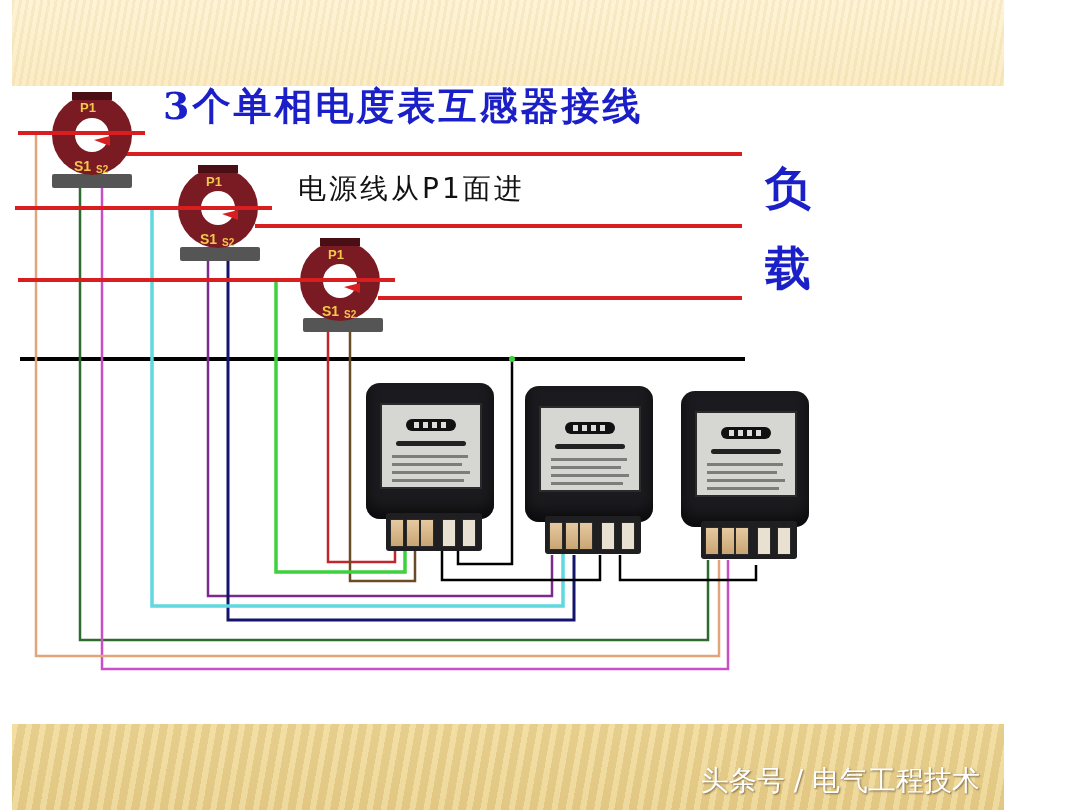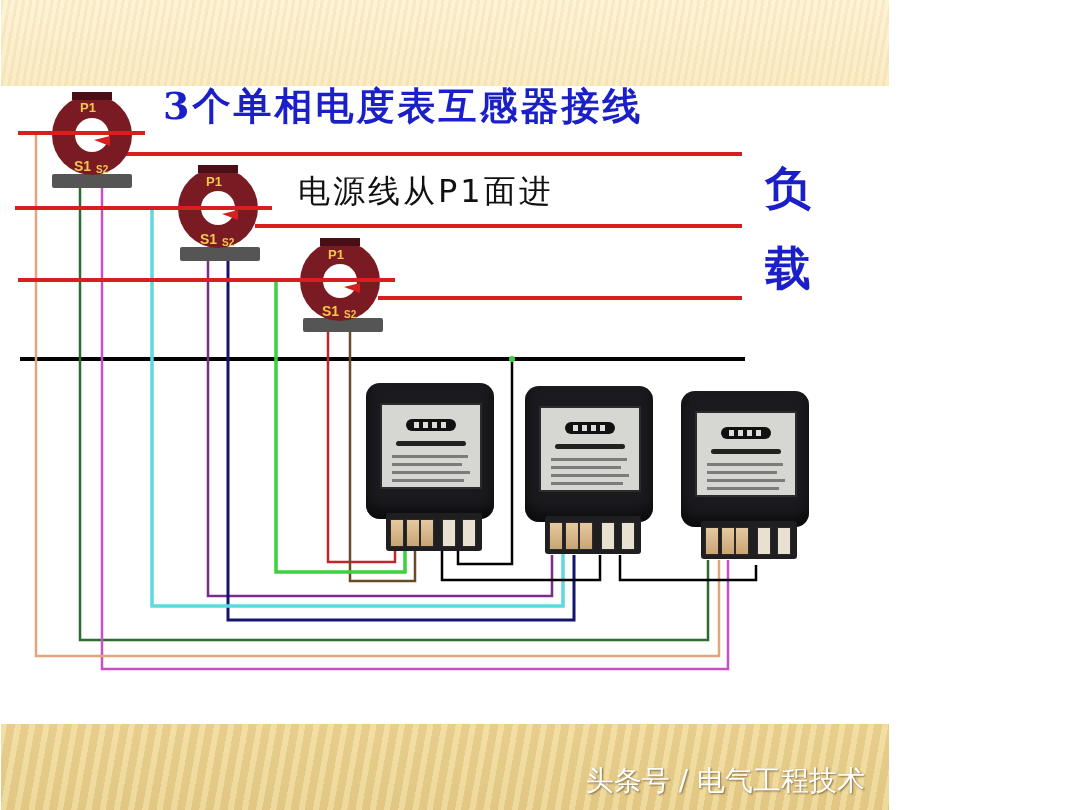--- a/index.html
+++ b/index.html
@@ -2,21 +2,21 @@
 <html><head>
 <meta charset="utf-8">
 <style>
   html, body { margin: 0; padding: 0; }
   body {
     width: 1080px; height: 810px; position: relative; overflow: hidden;
     background: #ffffff;
     font-family: "DejaVu Sans", sans-serif;
   }
   .band {
-    position: absolute; left: 1px; width: 888px;
+    position: absolute; left: 12px; width: 992px;
   }
   .band-top {
     top: 0; height: 86px;
     background:
       repeating-linear-gradient(100deg, rgba(220,190,120,0.18) 0px, rgba(220,190,120,0.18) 3px, rgba(255,255,255,0) 3px, rgba(255,255,255,0) 7px),
       linear-gradient(180deg, #fdf3d6 0%, #fbecc5 100%);
   }
   .band-bottom {
     top: 724px; height: 86px;
     background:
@@ -30,21 +30,21 @@
     font-family: "DejaVu Sans", sans-serif;
   }
   .title {
     position: absolute; left: 163px; top: 84px;
     color: #1a1fc8; font-size: 38px; font-weight: bold;
     font-family: "DejaVu Serif", serif; letter-spacing: 3px;
     line-height: 44px;
   }
   .subtitle {
     position: absolute; left: 298px; top: 170px;
-    color: #111; font-size: 32px; letter-spacing: 3px;
+    color: #111; font-size: 28px; letter-spacing: 3px;
     font-family: "DejaVu Sans", sans-serif;
   }
   .load-label {
     position: absolute; left: 760px; top: 148px;
     color: #1a1fc8; font-size: 46px; font-weight: bold;
     line-height: 80px; width: 56px; text-align: center;
     font-family: "DejaVu Serif", serif;
   }
   svg.wiring { position: absolute; left: 0; top: 0; }
   .ct { position: absolute; }

